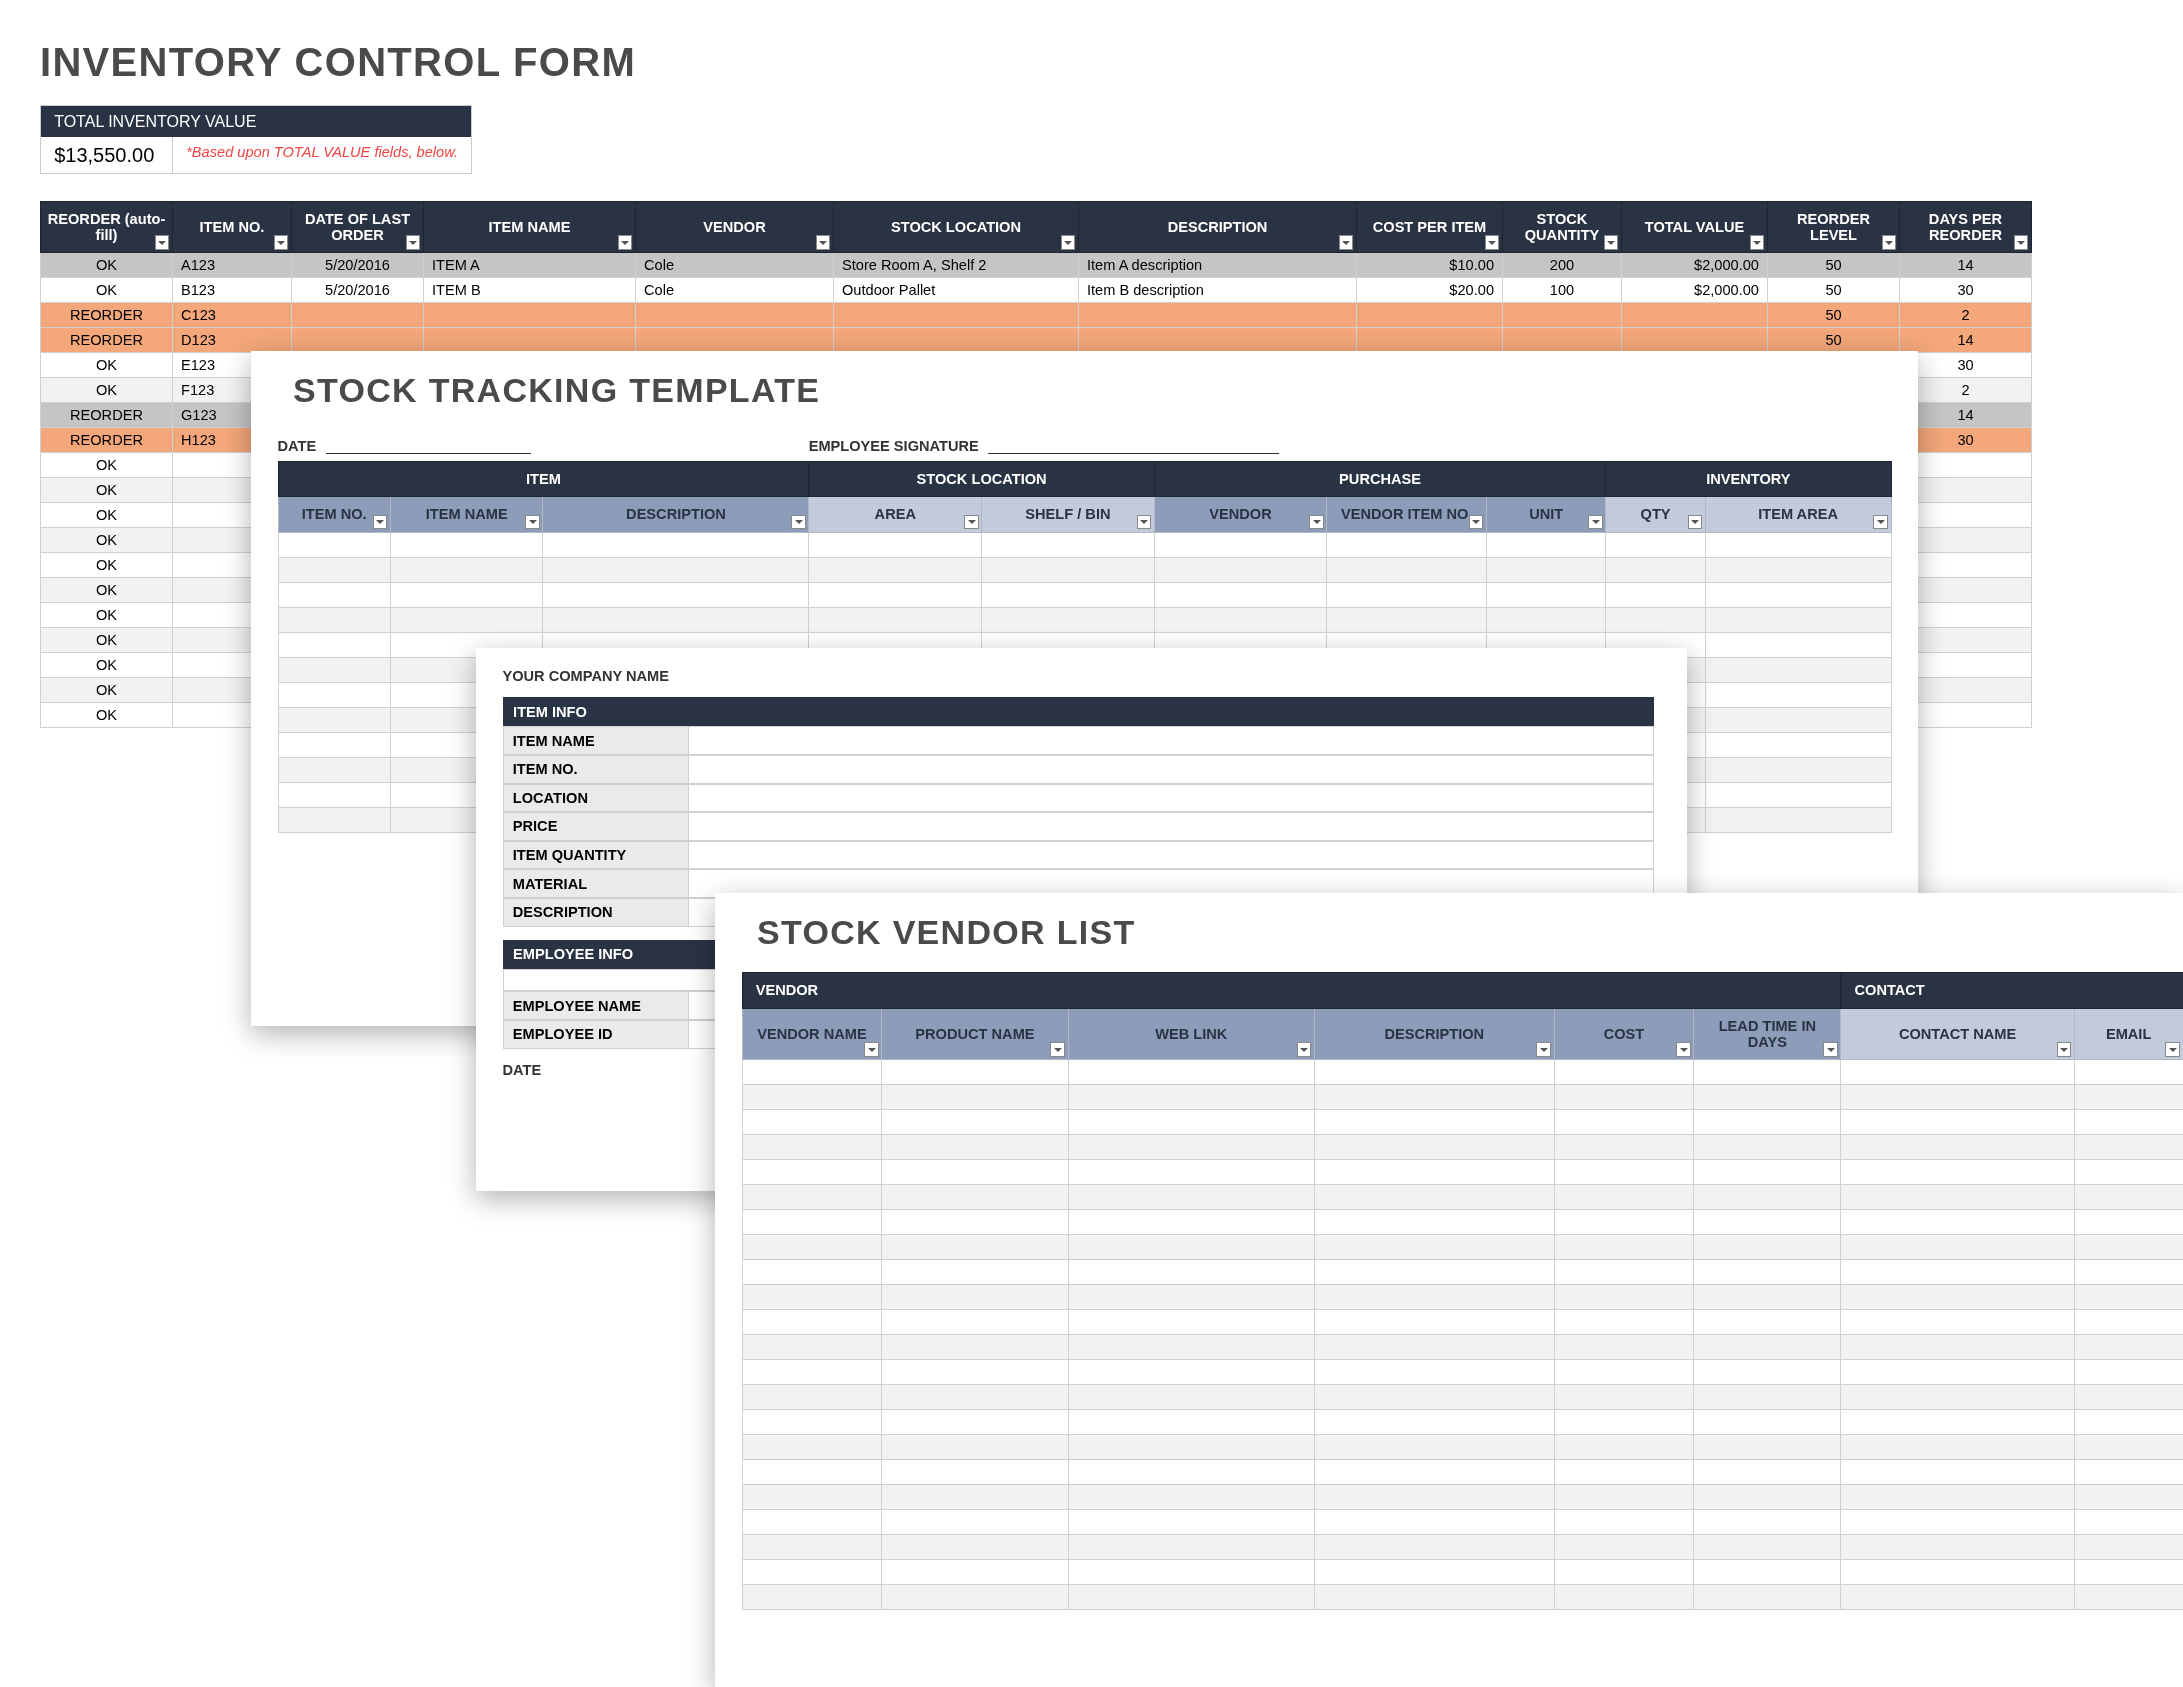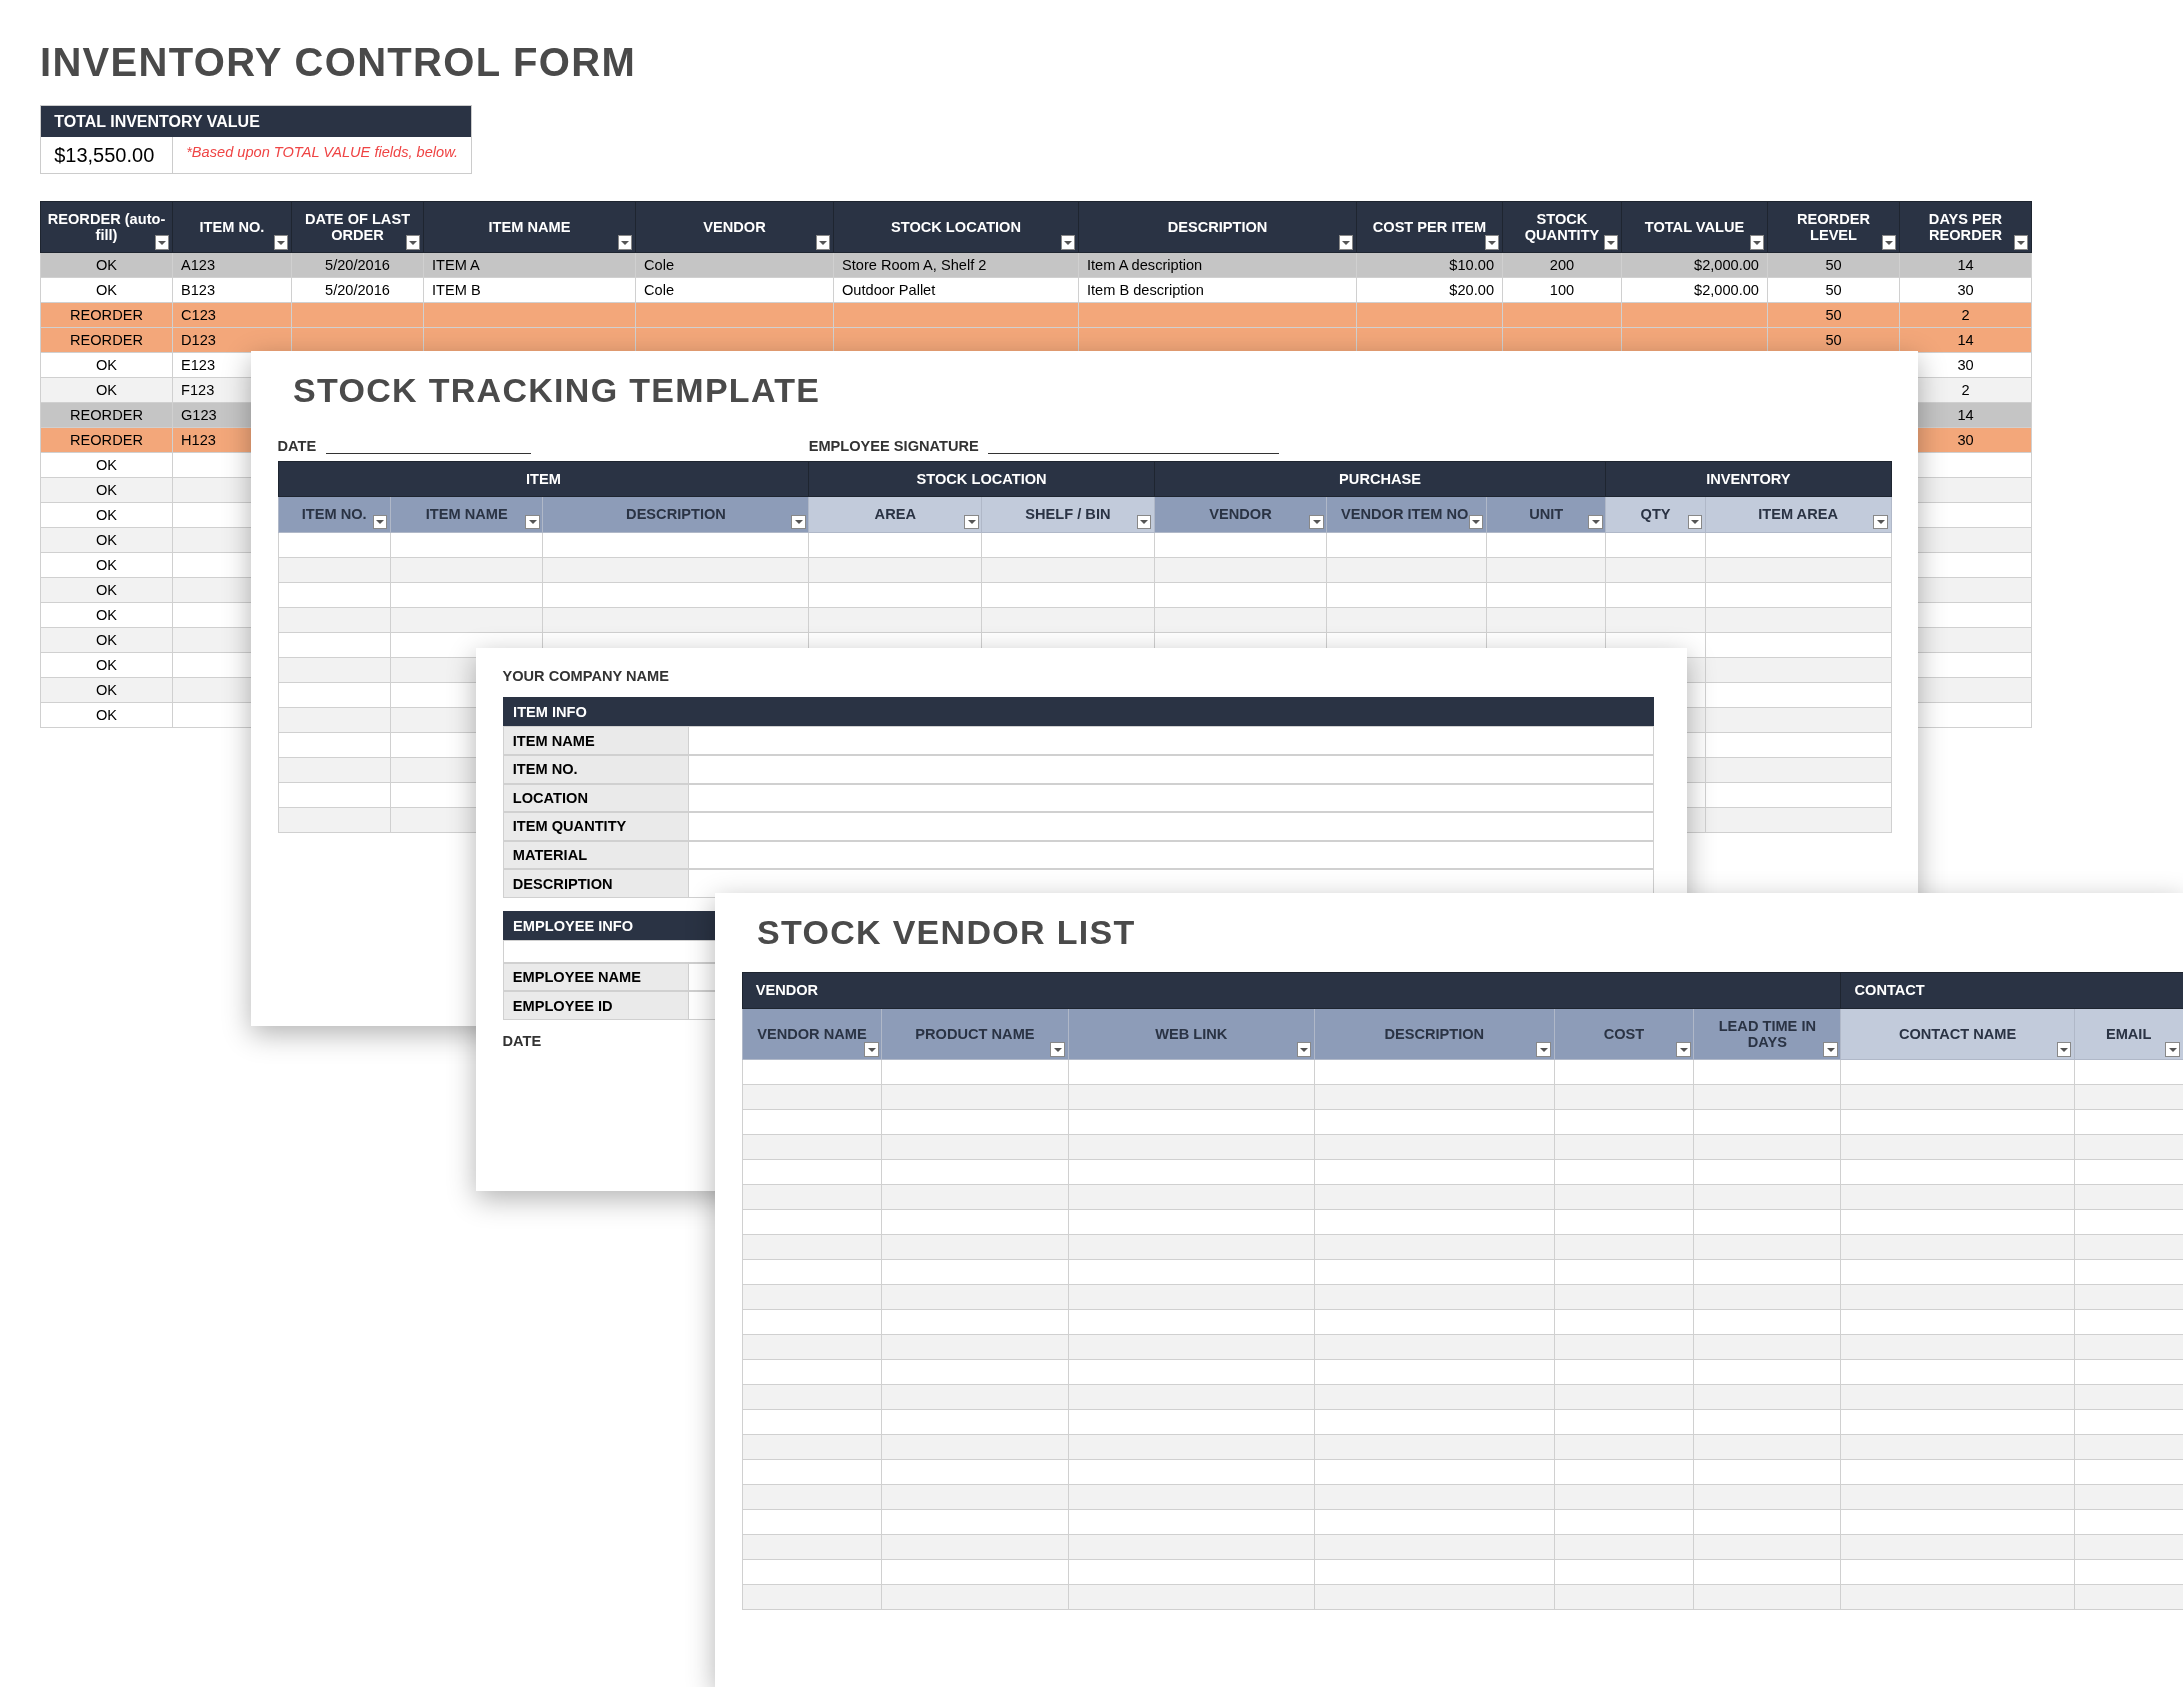--- a/index.html
+++ b/index.html
@@ -2,21 +2,21 @@
 <html style="font-size:10.6px"><head>
 <meta charset="utf-8">
 <style>
   * { box-sizing: border-box; margin: 0; padding: 0; font-family: Arial, Helvetica, sans-serif; }
   body { background: #fff; width: 2183px; height: 1687px; position: relative; overflow: hidden; }
 
   .title { font-size: 40px; font-weight: 700; letter-spacing: 1.3px; color: #4a4a4a; margin: 40px 0 20px 40px; }
 
   
   .ivblock { margin: 0 0 26.5px 40px; display:inline-block; border:0.7px solid #ccc; }
-  .ivblock .hdr { background:#2a3344; color:#fff; font-size:16px; font-weight:700; padding:6.6px 13.2px; }
+  .ivblock .hdr { background:#2a3344; color:#fff; font-size:16px; font-weight:400; padding:6.6px 13.2px; }
   .ivblock .row2 { display:flex; }
   .ivblock .val { width:132px; padding:6.6px 13.2px; font-size:20px; border-right:0.7px solid #ccc; }
   .ivblock .note { padding:6.6px 13.2px; font-size:14.6px; font-style:italic; color:#ef4444; }
 
   
   table { border-collapse: collapse; }
   .hdr-dark th { background:#2a3344; color:#fff; font-size:14.6px; font-weight:700; text-align:center; padding:9.3px 5.3px; border:0.7px solid #1e2530; position:relative; }
   .hdr-blue th { background:#8d9cb8; color:#2a3344; font-size:14.6px; font-weight:700; text-align:center; padding:9.3px 5.3px; border:0.7px solid #b0b8c8; position:relative; }
   td { font-size:14.6px; border:0.7px solid #d0d0d0; padding:4px 8px; height:25px; background:#fff; }
   tr.alt td { background:#f2f2f2; }
@@ -540,20 +540,23 @@
         <div class="kvrow">
           <div class="k">ITEM NAME</div>
         </div>
         <div class="kvrow">
           <div class="k">ITEM NO.</div>
         </div>
         <div class="kvrow">
           <div class="k">LOCATION</div>
         </div>
         <div class="kvrow">
+          <div class="k">PRICE</div>
+        </div>
+        <div class="kvrow">
           <div class="k">ITEM QUANTITY</div>
         </div>
         <div class="kvrow">
           <div class="k">MATERIAL</div>
         </div>
         <div class="kvrow">
           <div class="k">DESCRIPTION</div>
         </div>
       </div>
   </div>

